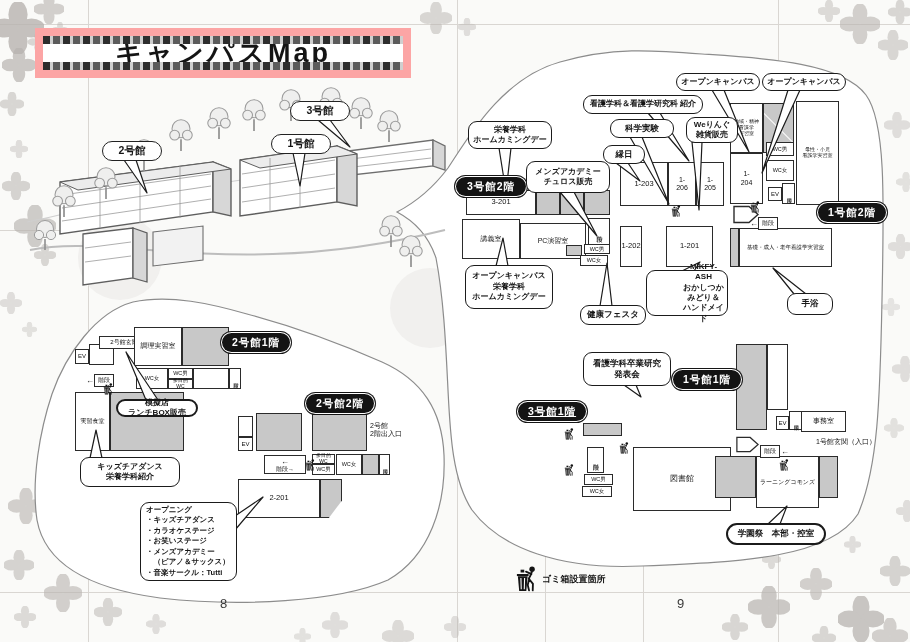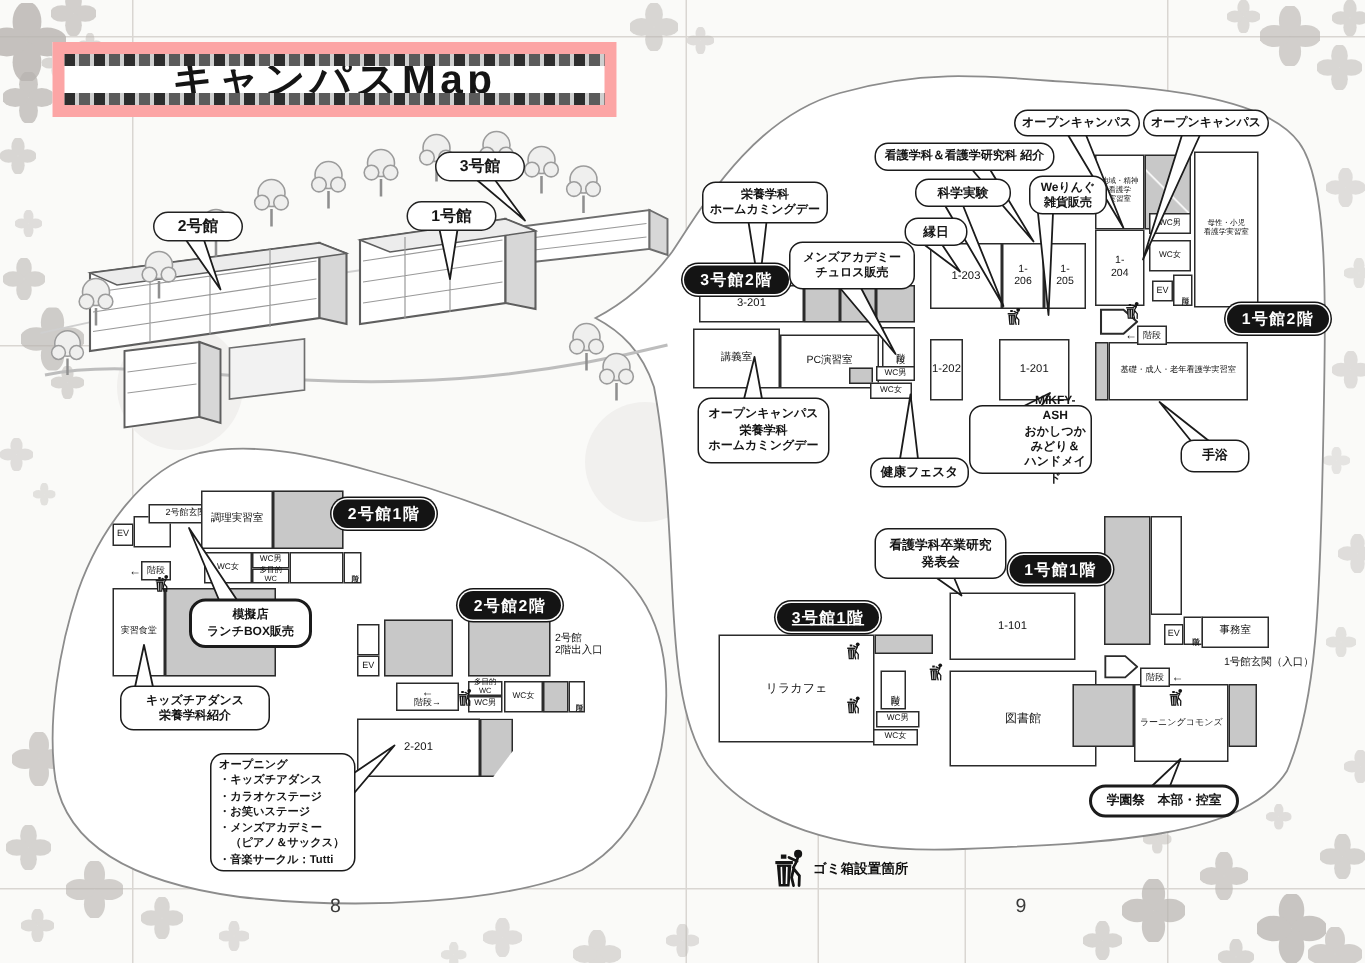--- a/index.html
+++ b/index.html
@@ -263,21 +263,20 @@
   <div class="stairrow" style="left:750px;top:217px;">
     <span class="t8" style="font-weight:bold;letter-spacing:-1px;">←</span>
     <span class="stairbox">階段</span>
   </div>
   <div class="grayfill" style="left:730px;top:228px;width:9px;height:39px;"></div>
   <div class="room t55" style="left:739px;top:228px;width:93px;height:39px;">基礎・成人・老年看護学実習室</div>
 
   <div class="blabel" style="left:673px;top:370px;width:68px;height:19px;">
       <span>1号館1階</span>
     </div>
-  <div class="room t75" style="left:633px;top:395px;width:84px;height:45px;">1-101</div>
   <div class="room t8" style="left:633px;top:447px;width:98px;height:64px;">図書館</div>
   <div class="grayfill" style="left:736px;top:344px;width:31px;height:86px;"></div>
   <div class="room" style="left:767px;top:344px;width:21px;height:66px;"></div>
   <div class="room t6" style="left:776px;top:416px;width:13px;height:14px;">EV</div>
   <div class="room t5 vt" style="left:789px;top:411px;width:13px;height:19px;">階段</div>
   <div class="room t7" style="left:801px;top:411px;width:45px;height:21px;">事務室</div>
   <div class="ptext t7" style="left:816px;top:438px;width:80px;">1号館玄関（入口）</div>
   <svg class="a" style="left:736px;top:436px;z-index:4;" width="23" height="17">
       <use href="#door" width="23" height="17"></use>
     </svg>
@@ -285,21 +284,20 @@
     <span class="stairbox">階段</span>
     <span class="t8" style="font-weight:bold;letter-spacing:-1px;">←</span>
   </div>
   <div class="grayfill" style="left:715px;top:456px;width:41px;height:42px;"></div>
   <div class="room t6" style="left:756px;top:456px;width:63px;height:52px;">ラーニングコモンズ</div>
   <div class="grayfill" style="left:819px;top:456px;width:19px;height:42px;"></div>
 
   <div class="blabel" style="left:518px;top:402px;width:68px;height:19px;text-decoration:underline;">
       <span>3号館1階</span>
     </div>
-  <div class="room t8" style="left:479px;top:423px;width:104px;height:72px;">リラカフェ</div>
   <div class="grayfill" style="left:583px;top:423px;width:39px;height:13px;"></div>
   <div class="room t6 vt" style="left:587px;top:447px;width:17px;height:26px;">階段</div>
   <div class="room t55" style="left:584px;top:474px;width:29px;height:11px;">WC男</div>
   <div class="room t55" style="left:582px;top:486px;width:30px;height:11px;">WC女</div>
 
   <div class="blabel" style="left:222px;top:333px;width:68px;height:19px;">
       <span>2号館1階</span>
     </div>
   <div class="room t6" style="left:75px;top:349px;width:14px;height:15px;">EV</div>
   <div class="room" style="left:89px;top:344px;width:25px;height:21px;"></div>
@@ -379,21 +377,21 @@
 栄養学科
 ホームカミングデー</div>
   <div class="callout" style="left:580px;top:305px;width:66px;height:20px;">健康フェスタ</div>
   <div class="callout" style="left:646px;top:270px;width:82px;height:46px;font-size:8px;padding-left:36px;">MIKFY-ASH
 おかしつかみどり＆
 ハンドメイド</div>
   <div class="callout" style="left:787px;top:293px;width:46px;height:22px;">手浴</div>
   <div class="callout" style="left:583px;top:352px;width:88px;height:34px;">看護学科卒業研究
 発表会</div>
   <div class="callout heavy" style="left:726px;top:523px;width:100px;height:22px;">学園祭　本部・控室</div>
-  <div class="callout heavy" style="left:126px;top:399px;width:82px;height:33px;font-size:8px;">模擬店
+  <div class="callout heavy" style="left:116px;top:399px;width:82px;height:18px;font-size:8px;">模擬店
 ランチBOX販売</div>
   <div class="callout" style="left:80px;top:457px;width:100px;height:30px;font-size:8px;">キッズチアダンス
 栄養学科紹介</div>
   <div class="callout left" style="left:140px;top:502px;width:97px;height:79px;font-size:7.5px;line-height:1.4;padding:3px 5px;">オープニング
 ・キッズチアダンス
 ・カラオケステージ
 ・お笑いステージ
 ・メンズアカデミー
 　（ピアノ＆サックス）
 ・音楽サークル：Tutti</div>

